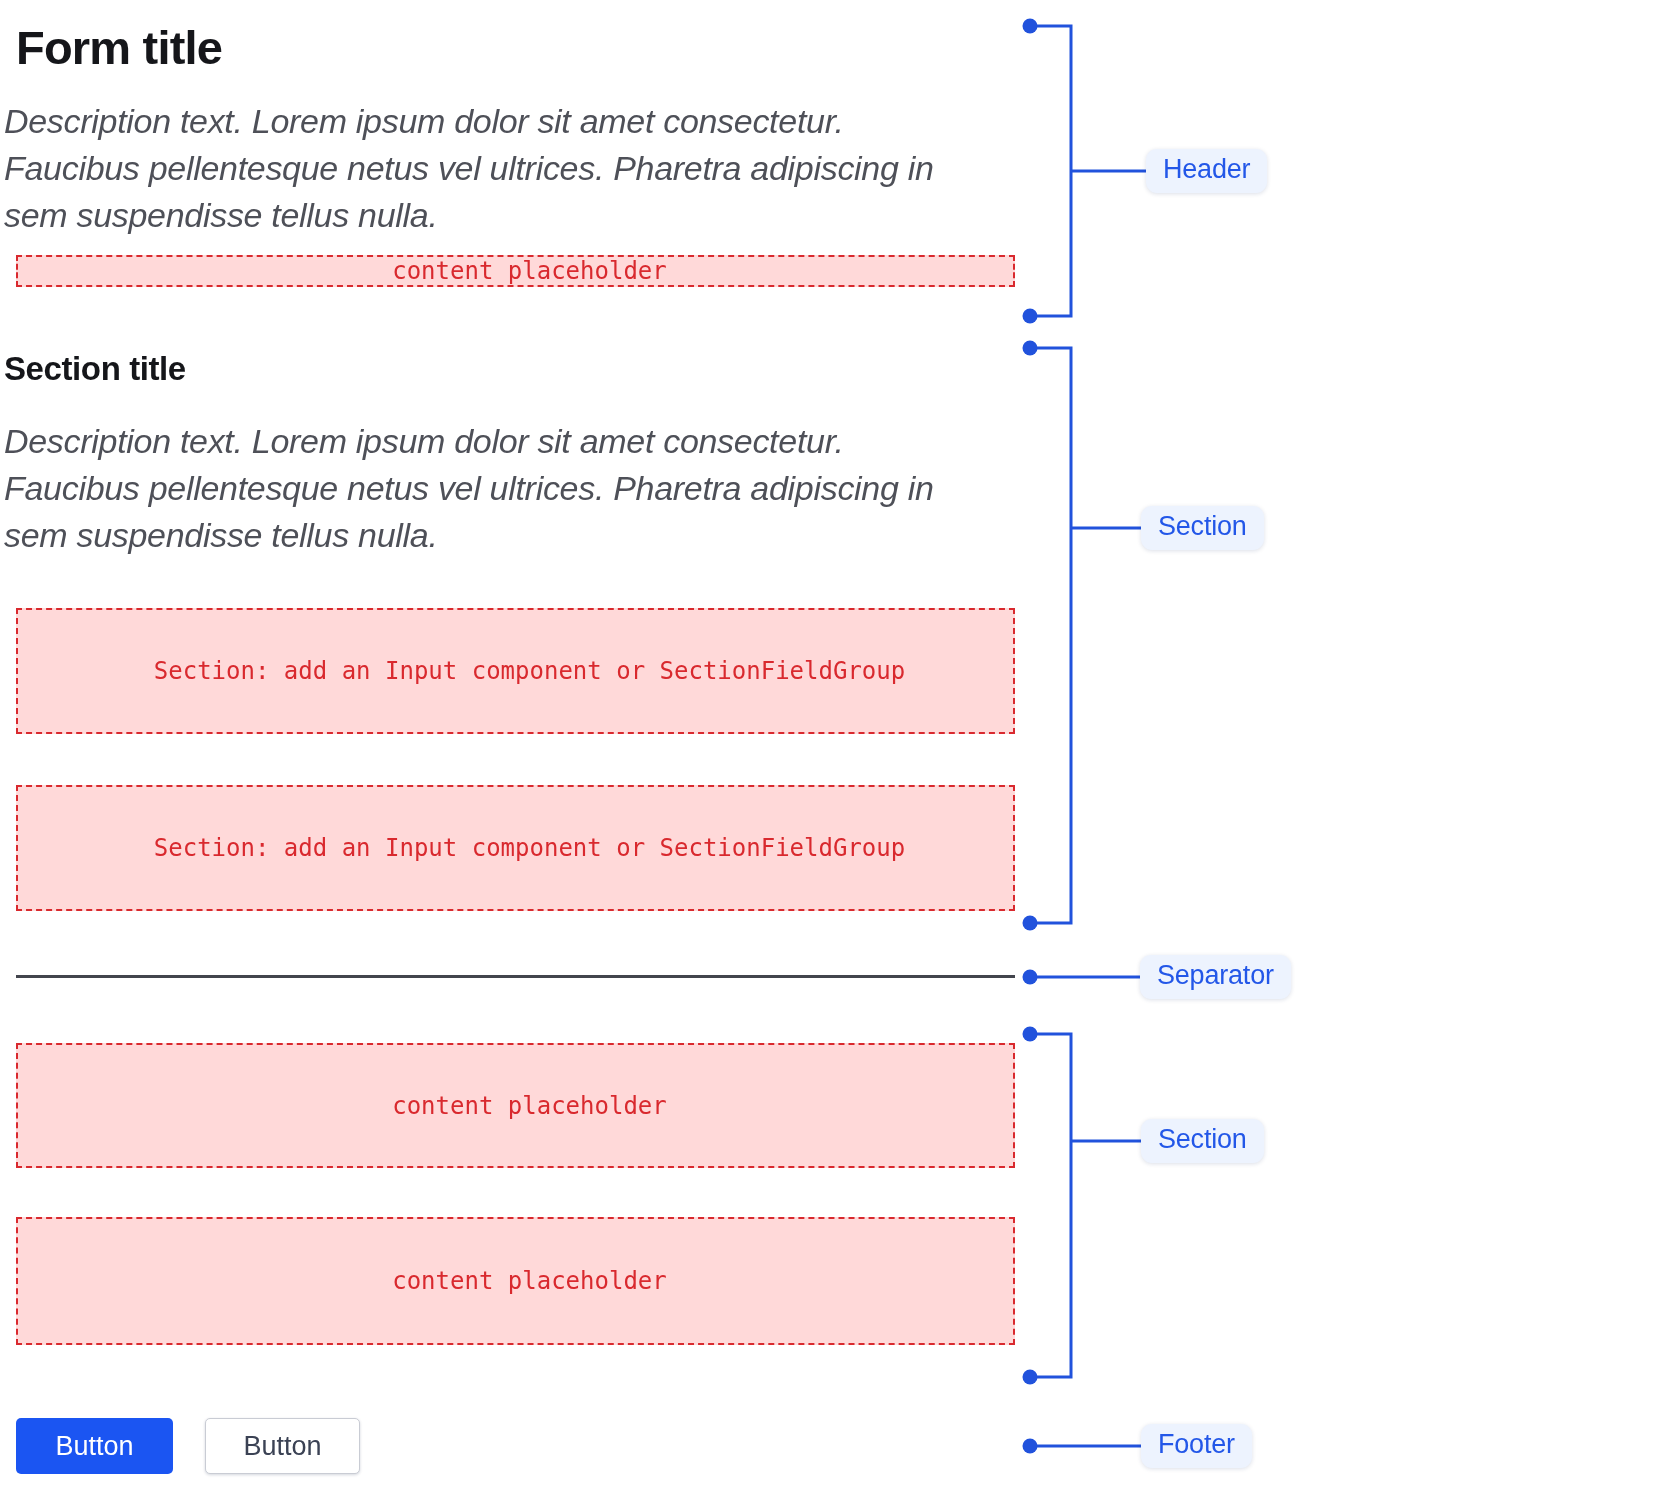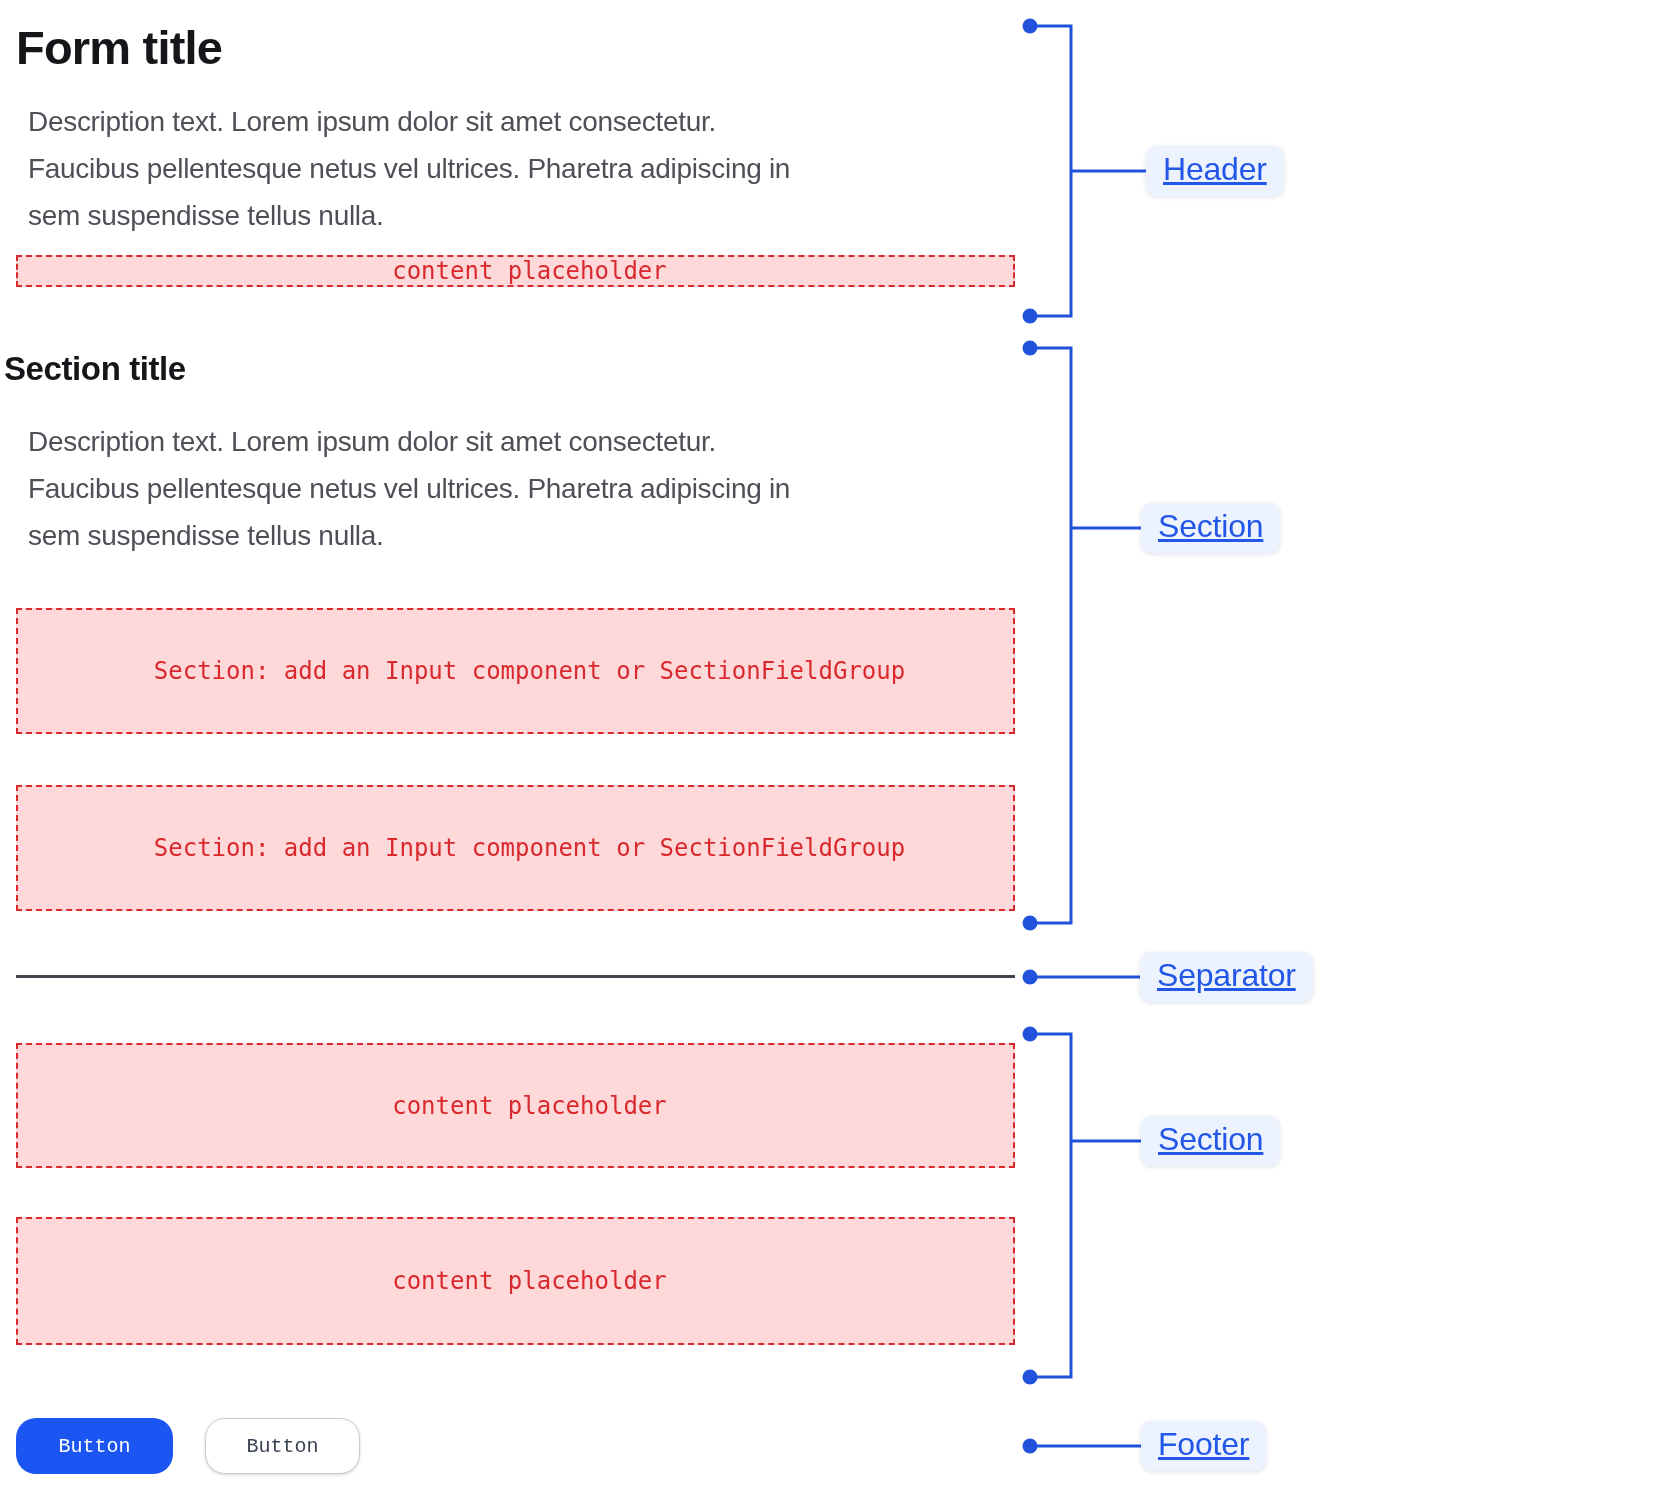--- a/index.html
+++ b/index.html
@@ -17,23 +17,24 @@
     left:16px; top:20px;
     font-size:47px; font-weight:700; letter-spacing:-0.8px;
     color:var(--title-text); white-space:nowrap;
   }
   .section-title{
     left:4px; top:350px;
     font-size:33px; font-weight:700; letter-spacing:-0.4px;
     color:var(--title-text); white-space:nowrap;
   }
   .desc{
-    left:28px;
-    font-size:28px; line-height:47px; letter-spacing:-0.3px;
+    left:4px;
+    font-size:34px; line-height:47px; letter-spacing:-0.3px;
     color:var(--description-text);
+    font-style:italic;
   }
   .desc div{white-space:nowrap;}
   .ph{
     left:16px; width:999px;
     box-sizing:border-box;
     background:var(--placeholder-bg);
     border:2px dashed var(--placeholder-red);
     display:flex; align-items:center; justify-content:center;
     font-family:"DejaVu Sans Mono", monospace;
     font-size:24px; color:var(--placeholder-red);
@@ -42,22 +43,22 @@
   }
   .separator{
     left:16px; top:975px; width:999px; height:3px;
     background:var(--separator); border:none; margin:0;
   }
   
   .btn{
     top:1418px; height:56px;
     box-sizing:border-box;
     display:flex; align-items:center; justify-content:center;
-    font-size:20px; border-radius:20px; cursor:pointer;
-    font-family:Liberation Mono, monospace;
+    font-size:27px; border-radius:5px; cursor:pointer;
+    font-family:Liberation Sans, sans-serif;
   }
   .btn-primary{
     left:16px; width:157px;
     background:var(--primary-button-bg);
     color:var(--primary-button-text);
     border:none;
   }
   .btn-secondary{
     left:205px; width:155px;
     background:#ffffff;
@@ -66,25 +67,24 @@
     box-shadow:0 1px 3px rgba(9,30,66,0.18);
   }
   
   .overlay{left:0;top:0;pointer-events:none;}
   .pill{
     transform:translateY(-50%);
     display:inline-flex; align-items:center;
     padding:5px 17px 8px 17px;
     background:var(--pill-bg);
     color:var(--pill-text);
-    font-size:32px; letter-spacing:-0.2px;
+    font-size:27px; letter-spacing:-0.2px;
     border-radius:11px;
     box-shadow:0 1px 4px rgba(23,43,99,0.15);
     white-space:nowrap;
-    text-decoration:underline;
   }
 </style>
 </head>
 <body>
 
 <div class="canvas">
 
   <div class="abs form-title">Form title</div>
 
   <div class="abs desc" style="top:98px;">

